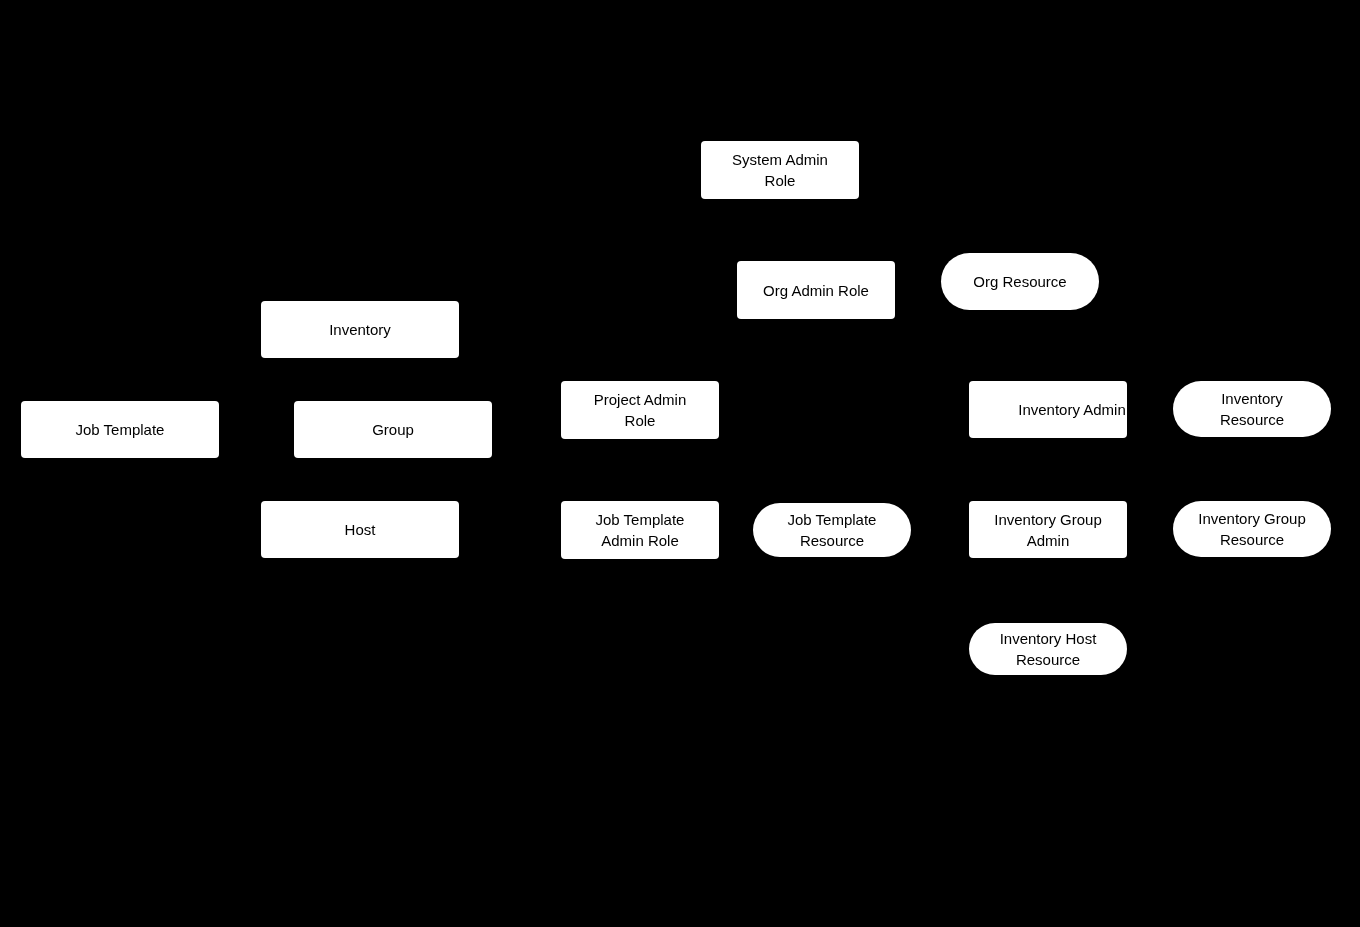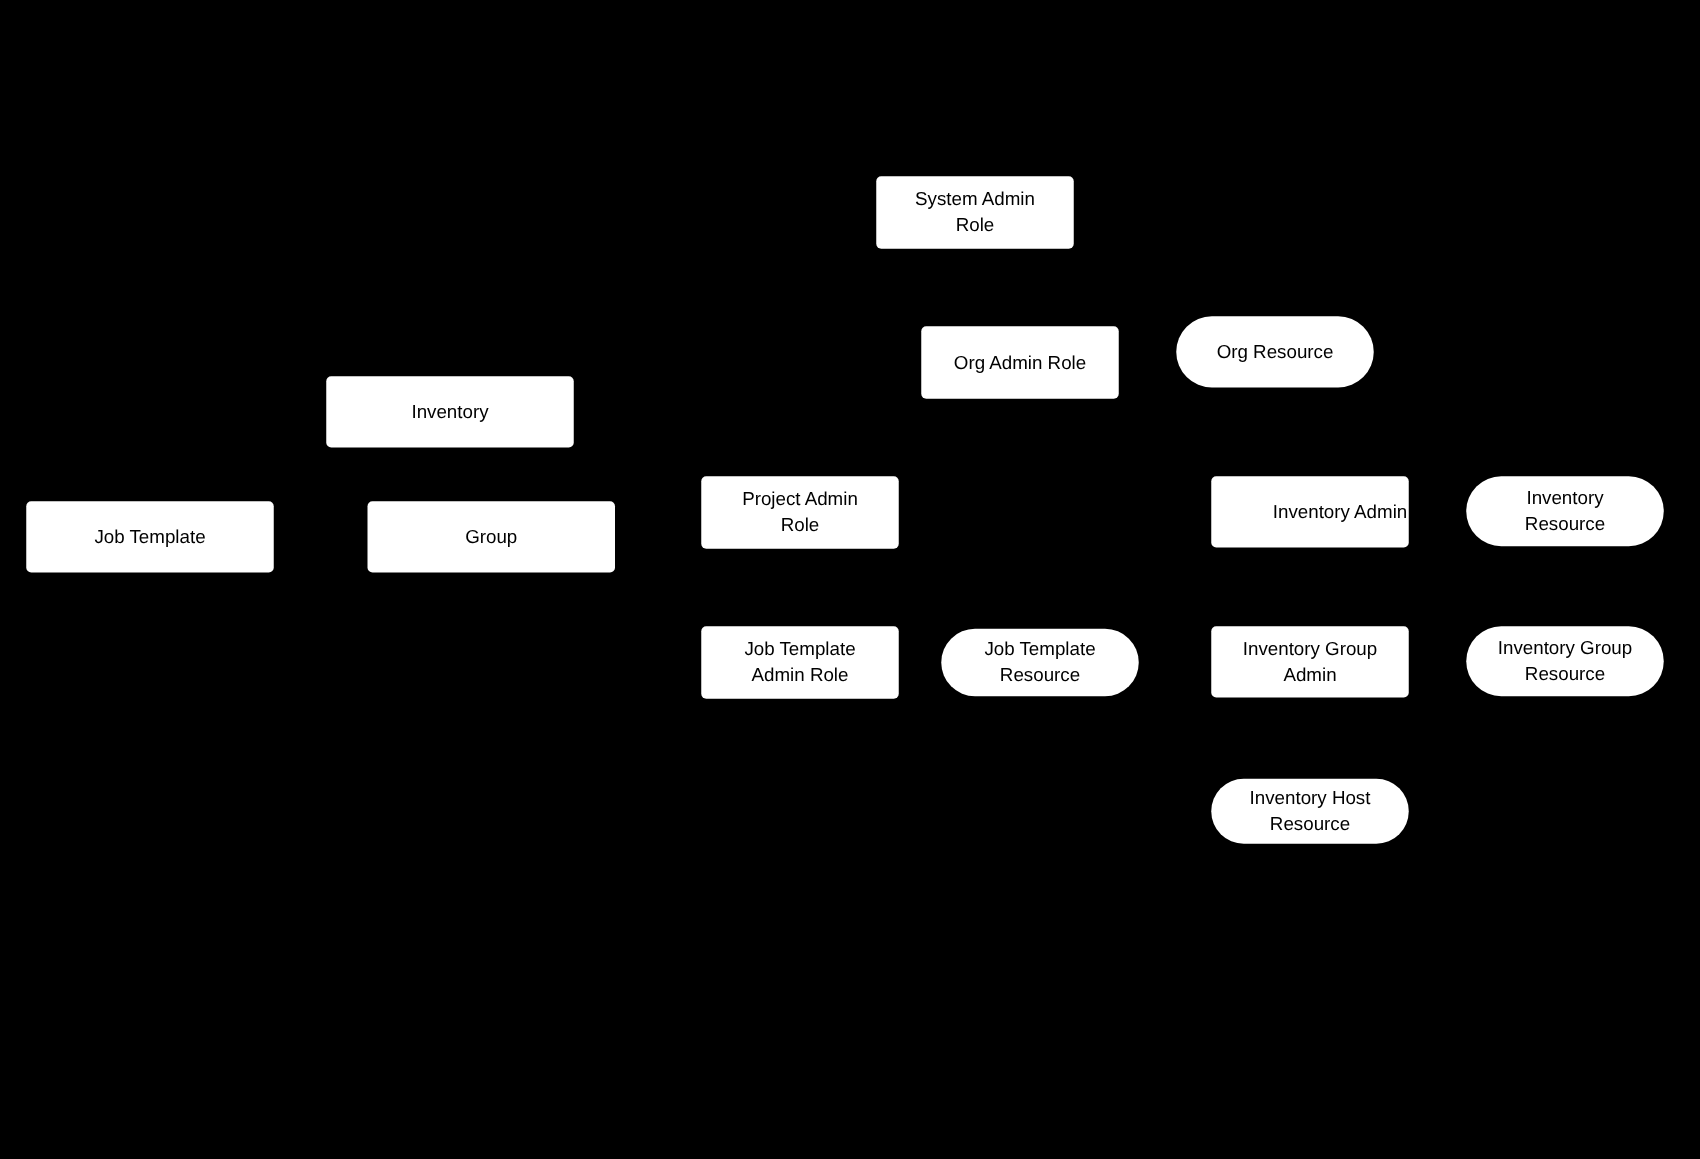--- a/index.html
+++ b/index.html
@@ -41,20 +41,21 @@
 <div class="canvas">
 
 
 
   <div class="node rect" style="left:261px; top:301px; width:198px; height:57px;">Inventory</div>
 
   <div class="node rect" style="left:21px; top:401px; width:198px; height:57px;">Job Template</div>
 
   <div class="node rect" style="left:261px; top:401px; width:198px; height:57px;margin-left:33px;">Group</div>
 
+  <div class="node rect" style="left:261px; top:501px; width:198px; height:57px;">Host</div>
 
   <div class="node rect" style="left:701px; top:141px; width:158px; height:58px;">System Admin
 Role</div>
 
   <div class="node rect" style="left:701px; top:261px; width:158px; height:58px;margin-left:36px;">Org Admin Role</div>
 
   <div class="node pill" style="left:941px; top:253px; width:158px; height:57px;">Org Resource</div>
 
   <div class="node rect" style="left:561px; top:381px; width:158px; height:58px;">Project Admin
 Role</div>

